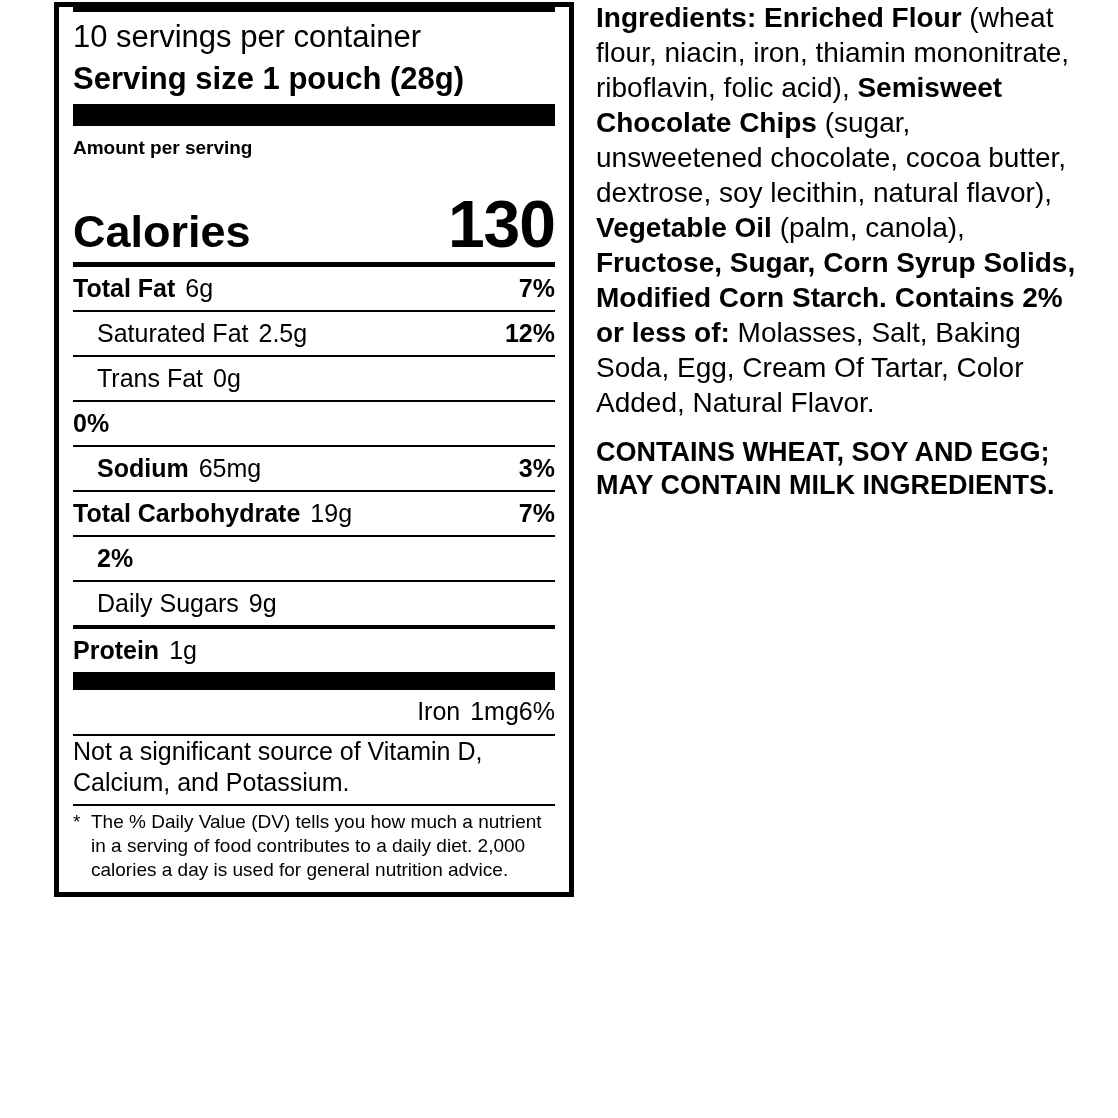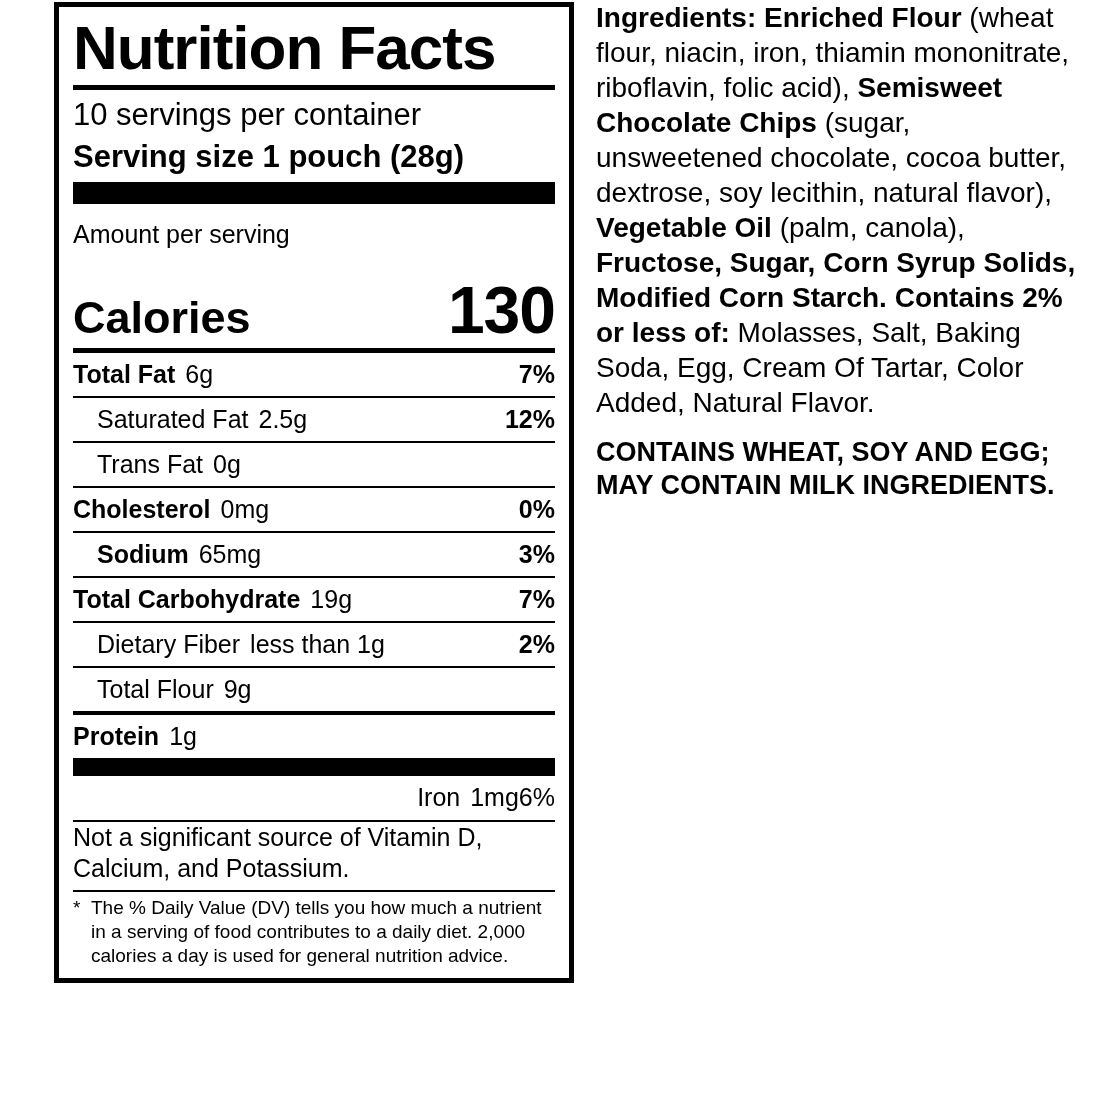--- a/index.html
+++ b/index.html
@@ -51,24 +51,24 @@
     padding: 5px 0 2px 0;
   }
   .serving-size {
     font-size: 31px;
     font-weight: bold;
     line-height: 40px;
     padding: 0 0 5px 0;
   }
 
   .amount-per {
-    font-size: 25px;
-    font-weight: normal;
+    font-size: 19px;
+    font-weight: bold;
     line-height: 22px;
-    padding-top: 19px;
+    padding-top: 11px;
   }
   .cal-row {
     display: flex;
     align-items: baseline;
     justify-content: space-between;
     padding-bottom: 2px;
     margin-top: 32px;
   }
   .cal-label {
     font-size: 45px;
@@ -152,21 +152,20 @@
     margin-top: 16px;
   }
 </style>
 </head>
 <body>
 
 <div class="page">
 
   <div class="nf-panel">
 
-    <div class="nf-title">Nutrition  Facts</div>
     <div class="rule-med"></div>
 
     <div class="servings">10 servings per container</div>
     <div class="serving-size">Serving size 1 pouch (28g)</div>
 
     <div class="rule-thick2"></div>
 
     <div class="amount-per">Amount per serving</div>
     <div class="cal-row">
       <div class="cal-label">Calories</div>
@@ -195,54 +194,46 @@
         <div class="rule-thin"></div>
         <div class="nf-row indent1">
           <div class="left">
             <span>Trans Fat</span>
             <span style="padding-left: 10px;">0g</span>
           </div>
           <div class="pct"></div>
         </div>
         <div class="rule-thin"></div>
         <div class="nf-row">
-          <div class="left">
-            <span style="font-weight: bold;">Cholesterol</span>
-            <span style="padding-left: 10px;">0mg</span>
-          </div>
           <div class="pct">0%</div>
         </div>
         <div class="rule-thin"></div>
         <div class="nf-row">
           <div class="left">
             <span style="font-weight: bold; margin-left: 24px;">Sodium</span>
             <span style="padding-left: 10px;">65mg</span>
           </div>
           <div class="pct">3%</div>
         </div>
         <div class="rule-thin"></div>
         <div class="nf-row">
           <div class="left">
             <span style="font-weight: bold;">Total Carbohydrate</span>
             <span style="padding-left: 10px;">19g</span>
           </div>
           <div class="pct">7%</div>
         </div>
         <div class="rule-thin"></div>
         <div class="nf-row indent1">
-          <div class="left">
-            <span>Dietary Fiber</span>
-            <span style="padding-left: 10px;">less than 1g</span>
-          </div>
           <div class="pct">2%</div>
         </div>
         <div class="rule-thin"></div>
         <div class="nf-row indent1">
           <div class="left">
-            <span>Total Flour</span>
+            <span>Daily Sugars</span>
             <span style="padding-left: 10px;">9g</span>
           </div>
           <div class="pct"></div>
         </div>
         <div class="rule-thin"></div>
         <div class="rule-thin"></div>
         <div class="nf-row">
           <div class="left">
             <span style="font-weight: bold;">Protein</span>
             <span style="padding-left: 10px;">1g</span>

